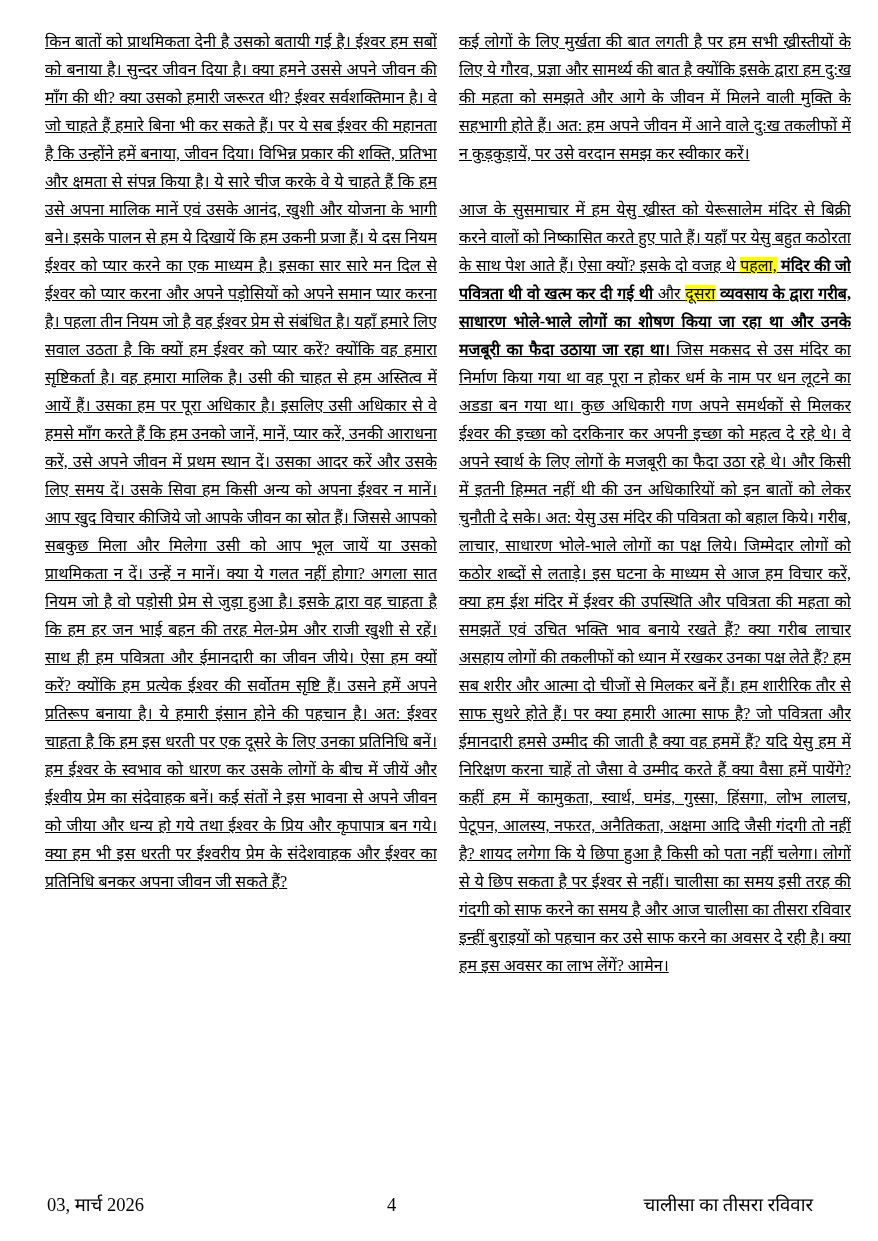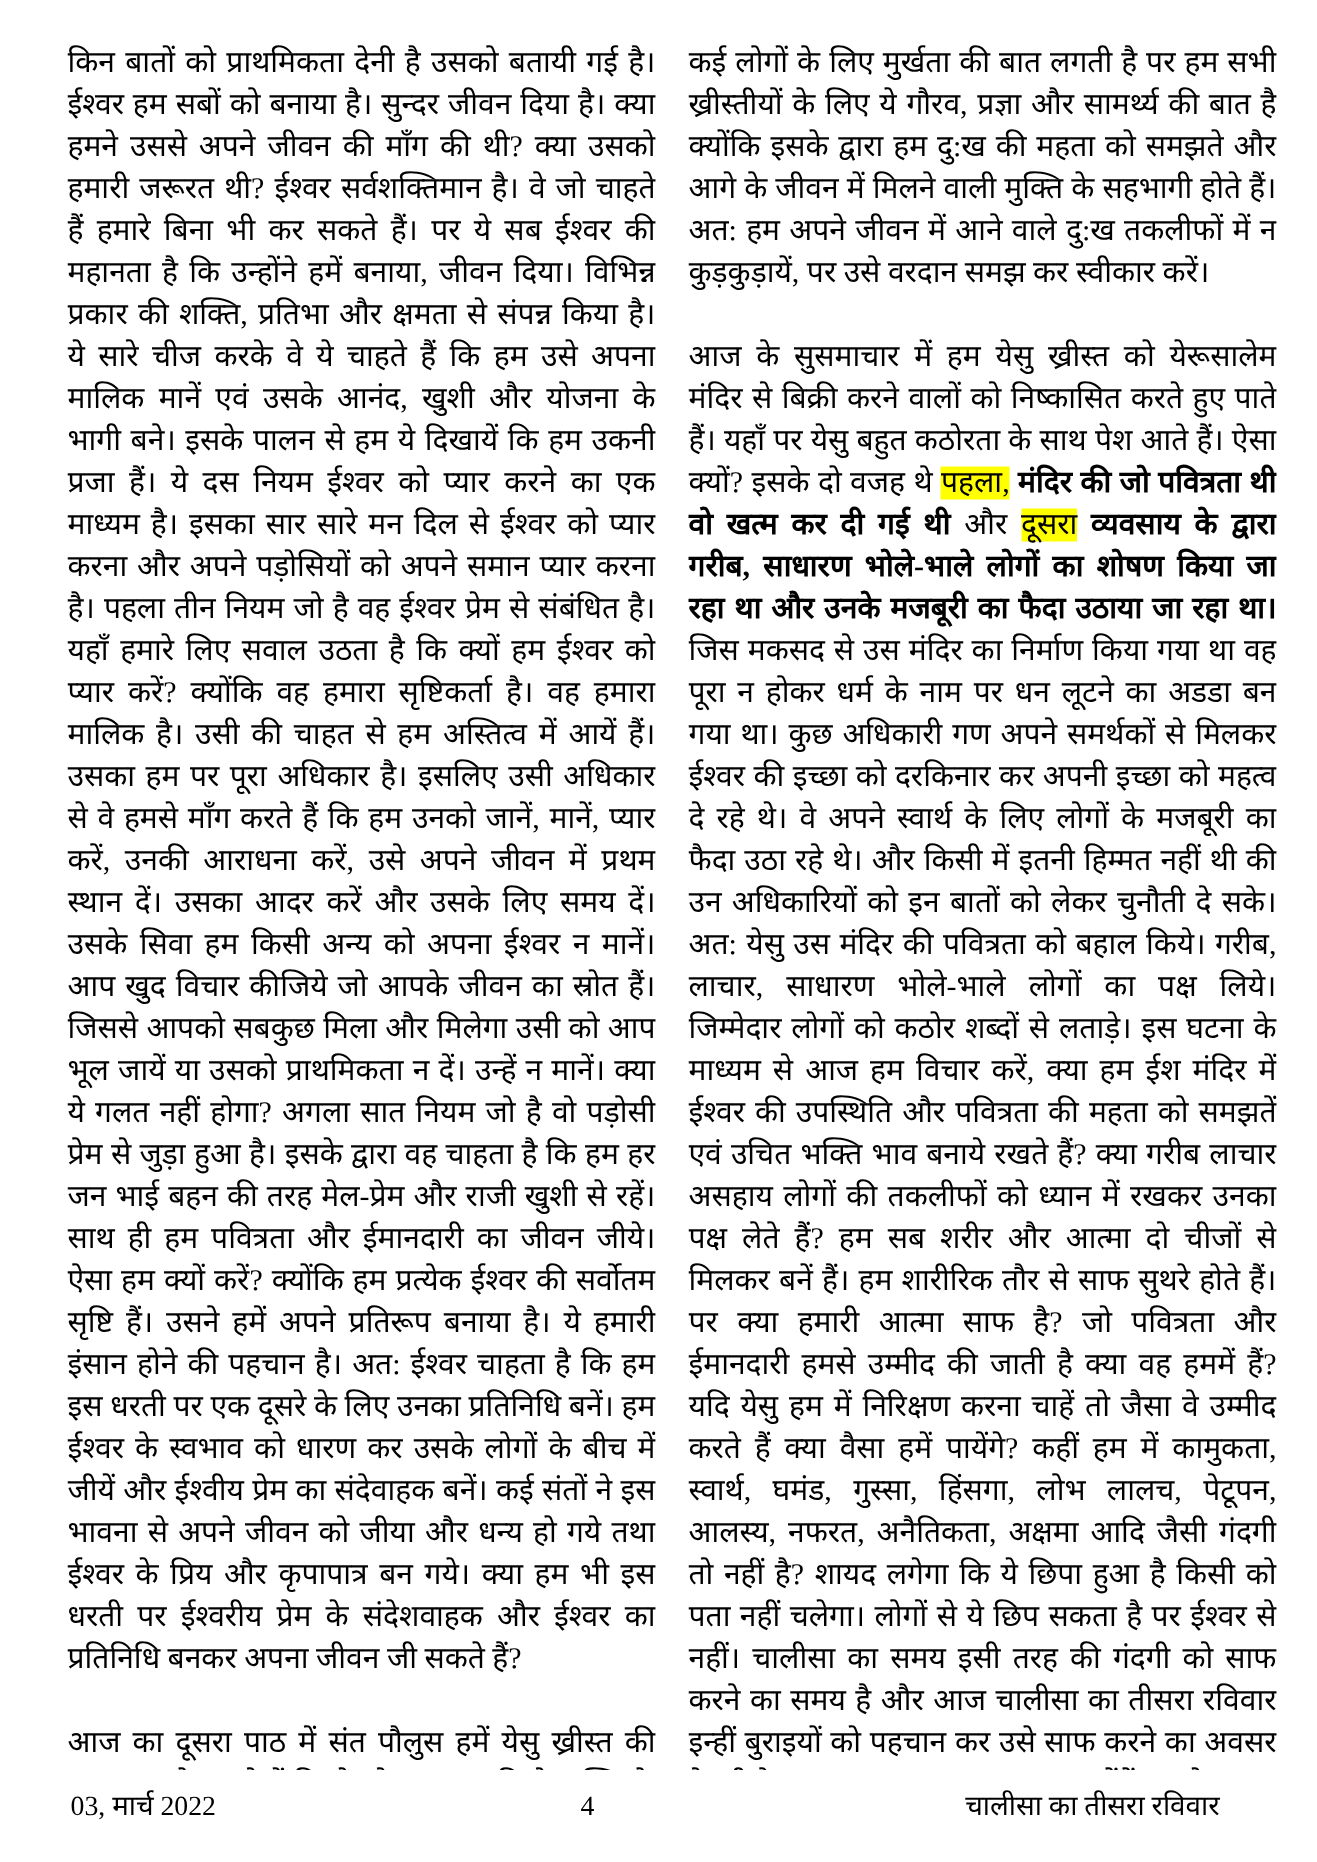--- a/index.html
+++ b/index.html
@@ -20,23 +20,24 @@
     top: 28px;
     left: 45px;
     display: flex;
     gap: 22px;
     height: 1152px;
     overflow: hidden;
   }
   .col {
     width: 392px;
     text-align: justify;
-    font-size: 20px;
+    font-size: 16px;
     line-height: 28px;
     overflow: hidden;
+    text-decoration: underline;
   }
   .para {
     margin: 0 0 28px 0;
   }
   .para:last-child {
     margin-bottom: 0;
   }
   .run.bold {
     font-weight: bold;
   }
@@ -67,25 +68,24 @@
     right: 12px;
     top: 0;
   }
 </style>
 </head>
 <body style="background: rgb(255, 255, 255); color: rgb(0, 0, 0);">
 
 <div class="content">
   <div class="col">
     <p class="para"><span class="run normal">किन बातों को प्राथमिकता देनी है उसको बतायी गई है। ईश्वर हम सबों को बनाया है। सुन्दर जीवन दिया है। क्या हमने उससे अपने जीवन की माँग की थी? क्या उसको हमारी जरूरत थी? ईश्वर सर्वशक्तिमान है। वे जो चाहते हैं हमारे बिना भी कर सकते हैं। पर ये सब ईश्वर की महानता है कि उन्होंने हमें बनाया, जीवन दिया। विभिन्न प्रकार की शक्ति, प्रतिभा और क्षमता से संपन्न किया है। ये सारे चीज करके वे ये चाहते हैं कि हम उसे अपना मालिक मानें एवं उसके आनंद, खुशी और योजना के भागी बने। इसके पालन से हम ये दिखायें कि हम उकनी प्रजा हैं। ये दस नियम ईश्वर को प्यार करने का एक माध्यम है। इसका सार सारे मन दिल से ईश्वर को प्यार करना और अपने पड़ोसियों को अपने समान प्यार करना है। पहला तीन नियम जो है वह ईश्वर प्रेम से संबंधित है। यहाँ हमारे लिए सवाल उठता है कि क्यों हम ईश्वर को प्यार करें? क्योंकि वह हमारा सृष्टिकर्ता है। वह हमारा मालिक है। उसी की चाहत से हम अस्तित्व में आयें हैं। उसका हम पर पूरा अधिकार है। इसलिए उसी अधिकार से वे हमसे माँग करते हैं कि हम उनको जानें, मानें, प्यार करें, उनकी आराधना करें, उसे अपने जीवन में प्रथम स्थान दें। उसका आदर करें और उसके लिए समय दें। उसके सिवा हम किसी अन्य को अपना ईश्वर न मानें। आप खुद विचार कीजिये जो आपके जीवन का स्रोत हैं। जिससे आपको सबकुछ मिला और मिलेगा उसी को आप भूल जायें या उसको प्राथमिकता न दें। उन्हें न मानें। क्या ये गलत नहीं होगा? अगला सात नियम जो है वो पड़ोसी प्रेम से जुड़ा हुआ है। इसके द्वारा वह चाहता है कि हम हर जन भाई बहन की तरह मेल-प्रेम और राजी खुशी से रहें। साथ ही हम पवित्रता और ईमानदारी का जीवन जीये। ऐसा हम क्यों करें? क्योंकि हम प्रत्येक ईश्वर की सर्वोतम सृष्टि हैं। उसने हमें अपने प्रतिरूप बनाया है। ये हमारी इंसान होने की पहचान है। अत: ईश्वर चाहता है कि हम इस धरती पर एक दूसरे के लिए उनका प्रतिनिधि बनें। हम ईश्वर के स्वभाव को धारण कर उसके लोगों के बीच में जीयें और ईश्वीय प्रेम का संदेवाहक बनें। कई संतों ने इस भावना से अपने जीवन को जीया और धन्य हो गये तथा ईश्वर के प्रिय और कृपापात्र बन गये। क्या हम भी इस धरती पर ईश्वरीय प्रेम के संदेशवाहक और ईश्वर का प्रतिनिधि बनकर अपना जीवन जी सकते हैं?</span></p>
-    <p class="para"><span class="run normal">आज का दूसरा पाठ में संत पौलुस हमें येसु ख्रीस्त की महानता को बताते हैं कि वे पूरे मानव जाति के मुक्ति के लिए दु:ख सहकर कूस पर आरोपित हो गये। ये बात</span></p>
   </div>
   <div class="col">
     <p class="para"><span class="run normal">कई लोगों के लिए मुर्खता की बात लगती है पर हम सभी ख्रीस्तीयों के लिए ये गौरव, प्रज्ञा और सामर्थ्य की बात है क्योंकि इसके द्वारा हम दु:ख की महता को समझते और आगे के जीवन में मिलने वाली मुक्ति के सहभागी होते हैं। अत: हम अपने जीवन में आने वाले दु:ख तकलीफों में न कुड़कुड़ायें, पर उसे वरदान समझ कर स्वीकार करें।</span></p>
     <p class="para"><span class="run normal">आज के सुसमाचार में हम येसु ख्रीस्त को येरूसालेम मंदिर से बिक्री करने वालों को निष्कासित करते हुए पाते हैं। यहाँ पर येसु बहुत कठोरता के साथ पेश आते हैं। ऐसा क्यों? इसके दो वजह थे </span><span class="run highlight">पहला,</span><span class="run bold"> मंदिर की जो पवित्रता थी वो खत्म कर दी गई थी</span><span class="run normal"> और </span><span class="run highlight">दूसरा</span><span class="run bold"> व्यवसाय के द्वारा गरीब, साधारण भोले-भाले लोगों का शोषण किया जा रहा था और उनके मजबूरी का फैदा उठाया जा रहा था।</span><span class="run normal"> जिस मकसद से उस मंदिर का निर्माण किया गया था वह पूरा न होकर धर्म के नाम पर धन लूटने का अडडा बन गया था। कुछ अधिकारी गण अपने समर्थकों से मिलकर ईश्वर की इच्छा को दरकिनार कर अपनी इच्छा को महत्व दे रहे थे। वे अपने स्वार्थ के लिए लोगों के मजबूरी का फैदा उठा रहे थे। और किसी में इतनी हिम्मत नहीं थी की उन अधिकारियों को इन बातों को लेकर चुनौती दे सके। अत: येसु उस मंदिर की पवित्रता को बहाल किये। गरीब, लाचार, साधारण भोले-भाले लोगों का पक्ष लिये। जिम्मेदार लोगों को कठोर शब्दों से लताड़े। इस घटना के माध्यम से आज हम विचार करें, क्या हम ईश मंदिर में ईश्वर की उपस्थिति और पवित्रता की महता को समझतें एवं उचित भक्ति भाव बनाये रखते हैं? क्या गरीब लाचार असहाय लोगों की तकलीफों को ध्यान में रखकर उनका पक्ष लेते हैं? हम सब शरीर और आत्मा दो चीजों से मिलकर बनें हैं। हम शारीरिक तौर से साफ सुथरे होते हैं। पर क्या हमारी आत्मा साफ है? जो पवित्रता और ईमानदारी हमसे उम्मीद की जाती है क्या वह हममें हैं? यदि येसु हम में निरिक्षण करना चाहें तो जैसा वे उम्मीद करते हैं क्या वैसा हमें पायेंगे? कहीं हम में कामुकता, स्वार्थ, घमंड, गुस्सा, हिंसगा, लोभ लालच, पेटूपन, आलस्य, नफरत, अनैतिकता, अक्षमा आदि जैसी गंदगी तो नहीं है? शायद लगेगा कि ये छिपा हुआ है किसी को पता नहीं चलेगा। लोगों से ये छिप सकता है पर ईश्वर से नहीं। चालीसा का समय इसी तरह की गंदगी को साफ करने का समय है और आज चालीसा का तीसरा रविवार इन्हीं बुराइयों को पहचान कर उसे साफ करने का अवसर दे रही है। क्या हम इस अवसर का लाभ लेंगें? आमेन।</span></p>
   </div>
 </div>
 
 <div class="footer">
-  <span class="f-date">03, मार्च 2022</span>
+  <span class="f-date">03, मार्च 2026</span>
   <span class="f-page">4</span>
   <span class="f-title">चालीसा का तीसरा रविवार</span>
 </div>
 
 </body></html>

